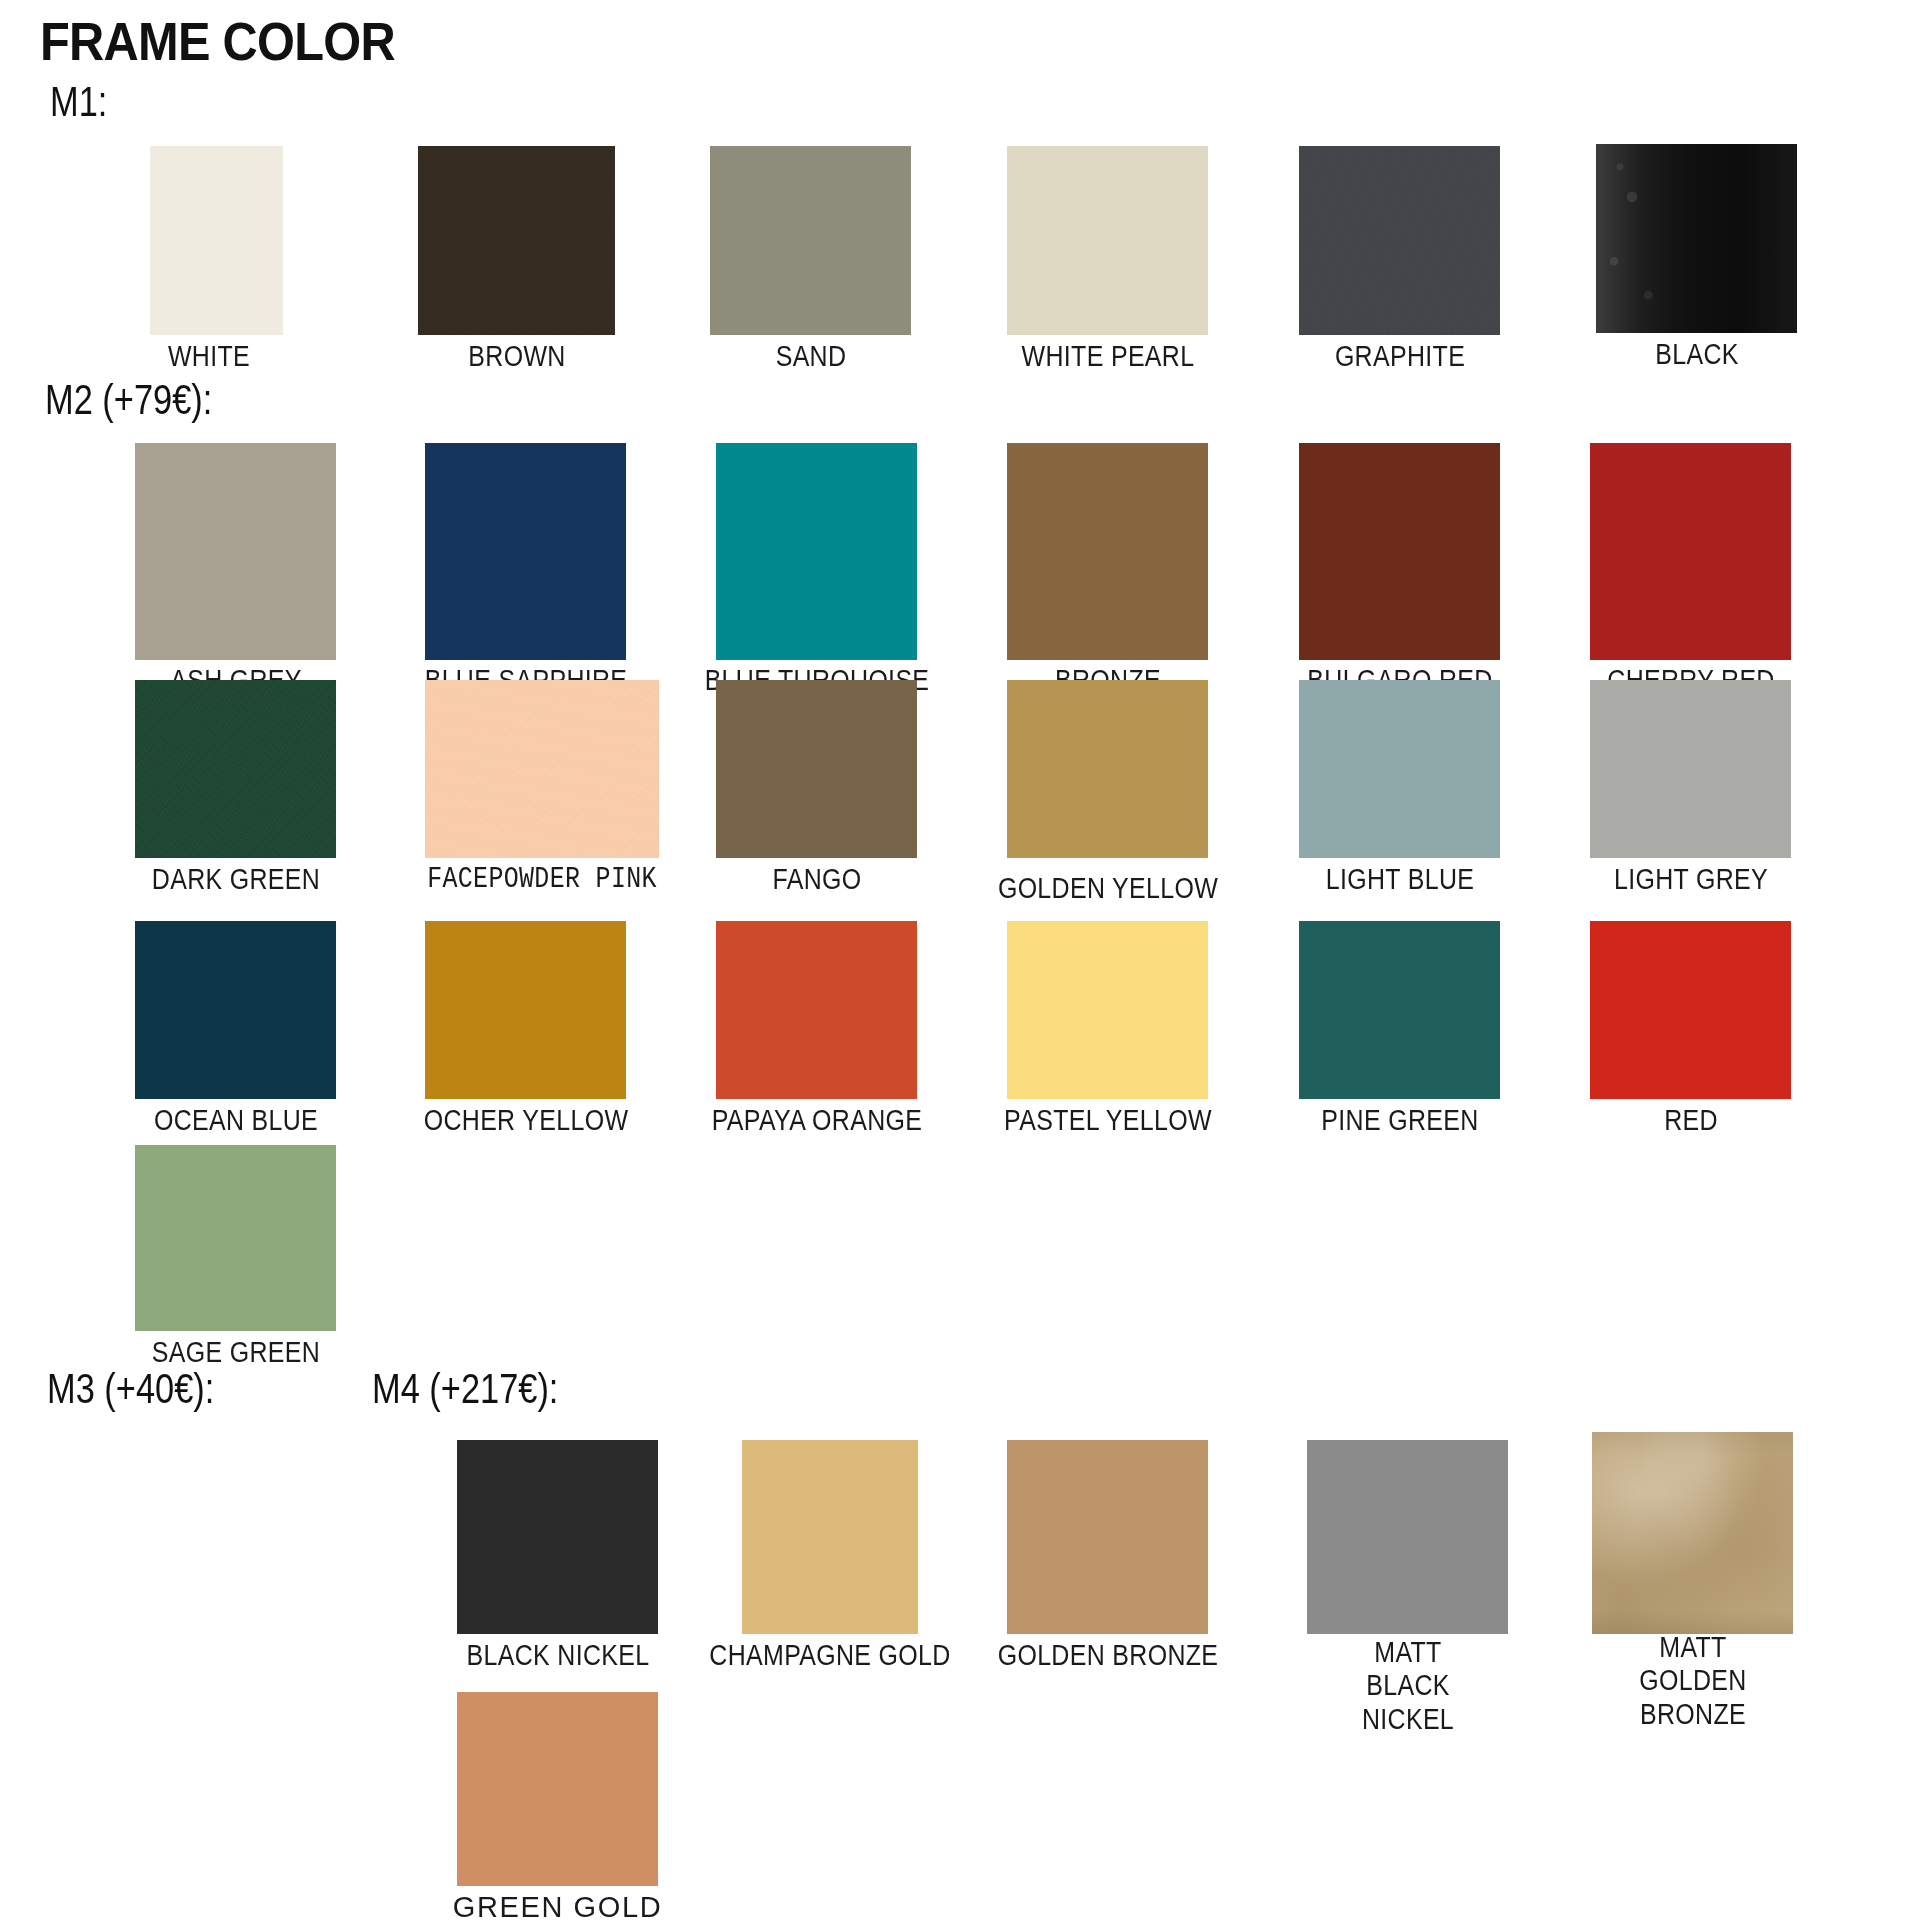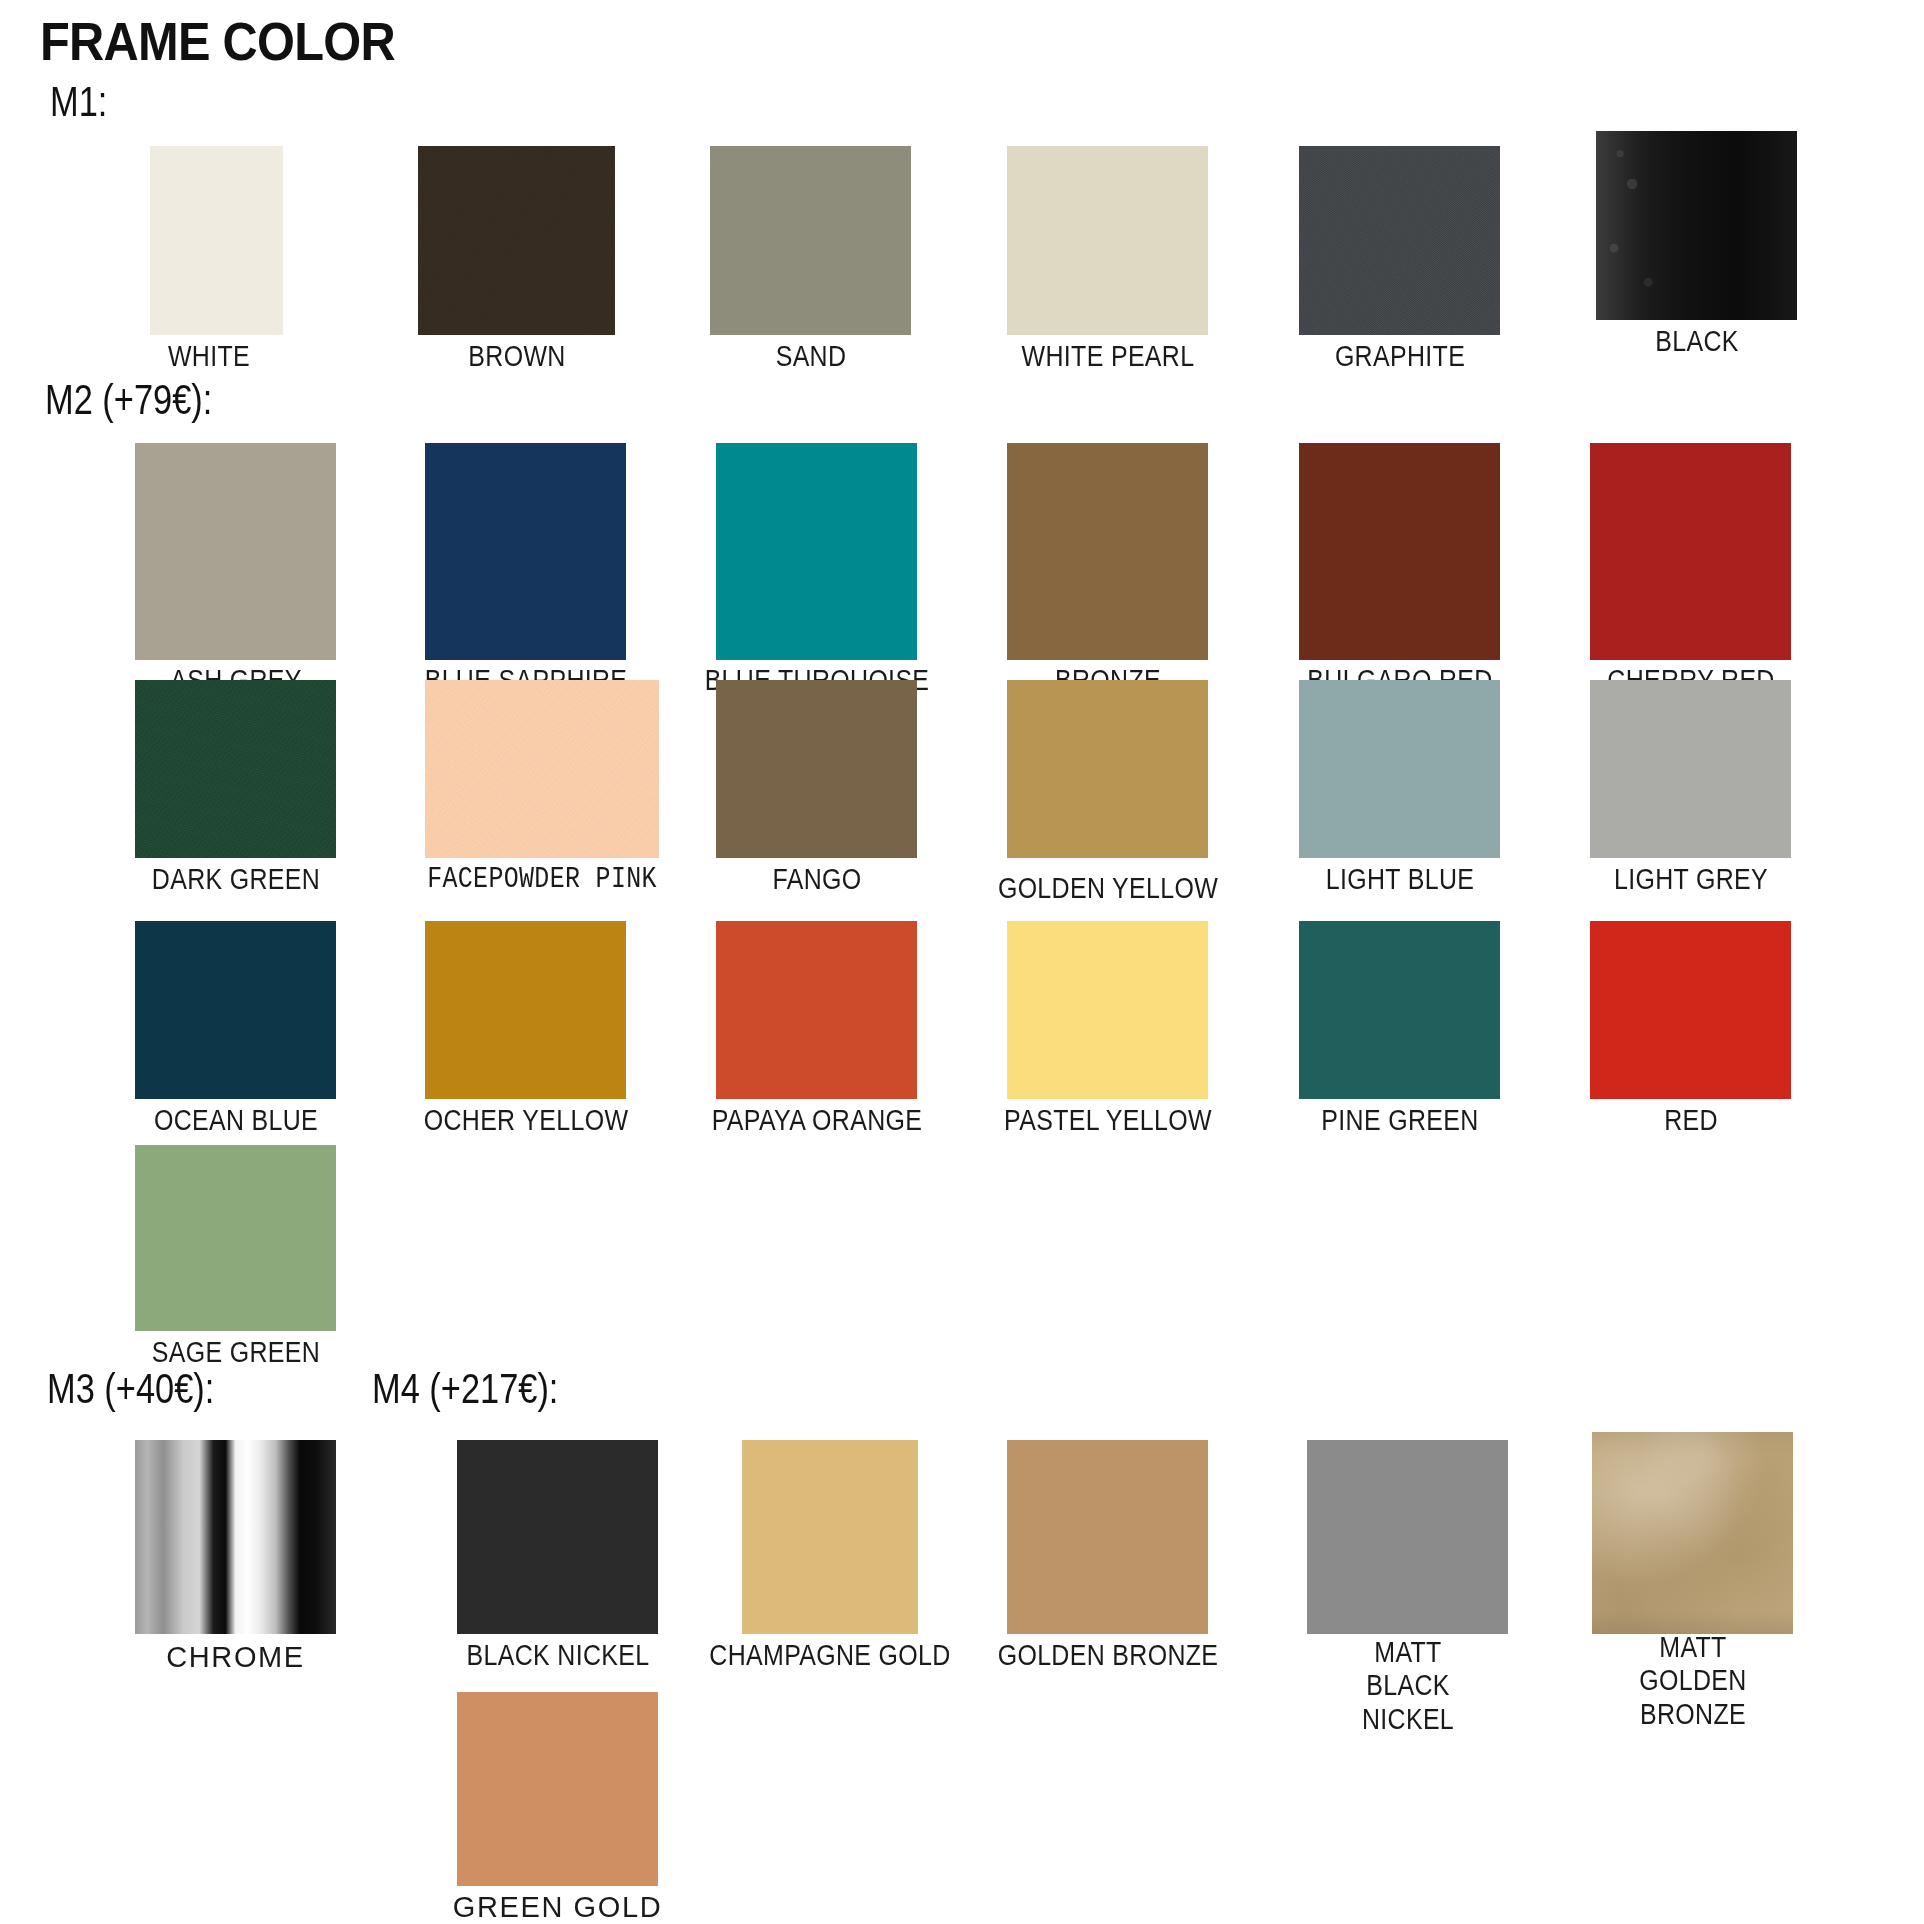--- a/index.html
+++ b/index.html
@@ -163,21 +163,21 @@
   <div class="swatch" style="left:1007px; top:146px; width:201px; height:189px;">
     <div class="chip" style="background:#DFD9C3"></div>
     <div class="caption" style="top:194px;">WHITE PEARL</div>
   </div>
 
   <div class="swatch" style="left:1299px; top:146px; width:201px; height:189px;">
     <div class="chip tex-grain" style="background:#43474B"></div>
     <div class="caption" style="top:194px;">GRAPHITE</div>
   </div>
 
-  <div class="swatch" style="left:1596px; top:131px; width:201px; height:189px;">
+  <div class="swatch" style="left:1596px; top:144px; width:201px; height:189px;">
     <div class="chip tex-leather" style="background:linear-gradient(90deg,#242424 0%, #121212 38%, #0c0c0c 70%, #1a1a1a 100%)"></div>
     <div class="caption" style="top:194px;">BLACK</div>
   </div>
 
   <div class="swatch" style="left:135px; top:443px; width:201px; height:217px;">
     <div class="chip" style="background:#A9A192"></div>
     <div class="caption" style="top:221px;">ASH GREY</div>
   </div>
   <div class="swatch" style="left:425px; top:443px; width:201px; height:217px;">
     <div class="chip" style="background:#15355C"></div>
@@ -248,27 +248,20 @@
   <div class="swatch" style="left:1590px; top:921px; width:201px; height:178px;">
     <div class="chip" style="background:#D1261A"></div>
     <div class="caption" style="top:183px;">RED</div>
   </div>
 
   <div class="swatch" style="left:135px; top:1145px; width:201px; height:186px;">
     <div class="chip" style="background:#8CA97C"></div>
     <div class="caption" style="top:191px;">SAGE GREEN</div>
   </div>
 
-  <div class="swatch" style="left:135px; top:1440px; width:201px; height:194px;">
-    <div class="chip" style="background:linear-gradient(90deg,
-            #9a9a9a 0%, #b5b5b5 6%, #8f8f8f 14%, #c9c9c9 24%, #d6d6d6 32%,
-            #1a1a1a 39%, #0a0a0a 45%, #f2f2f2 50%, #ffffff 56%, #ededed 62%,
-            #bdbdbd 70%, #5a5a5a 76%, #090909 82%, #0d0d0d 90%, #2a2a2a 100%)"></div>
-    <div class="caption wide" style="top:201px;">CHROME</div>
-  </div>
 
   <div class="swatch" style="left:457px; top:1440px; width:201px; height:194px;">
     <div class="chip" style="background:#2B2B2B"></div>
     <div class="caption" style="top:199px;">BLACK NICKEL</div>
   </div>
   <div class="swatch" style="left:742px; top:1440px; width:176px; height:194px;">
     <div class="chip" style="background:#DCBA79"></div>
     <div class="caption" style="top:199px;">CHAMPAGNE GOLD</div>
   </div>
   <div class="swatch" style="left:1007px; top:1440px; width:201px; height:194px;">

